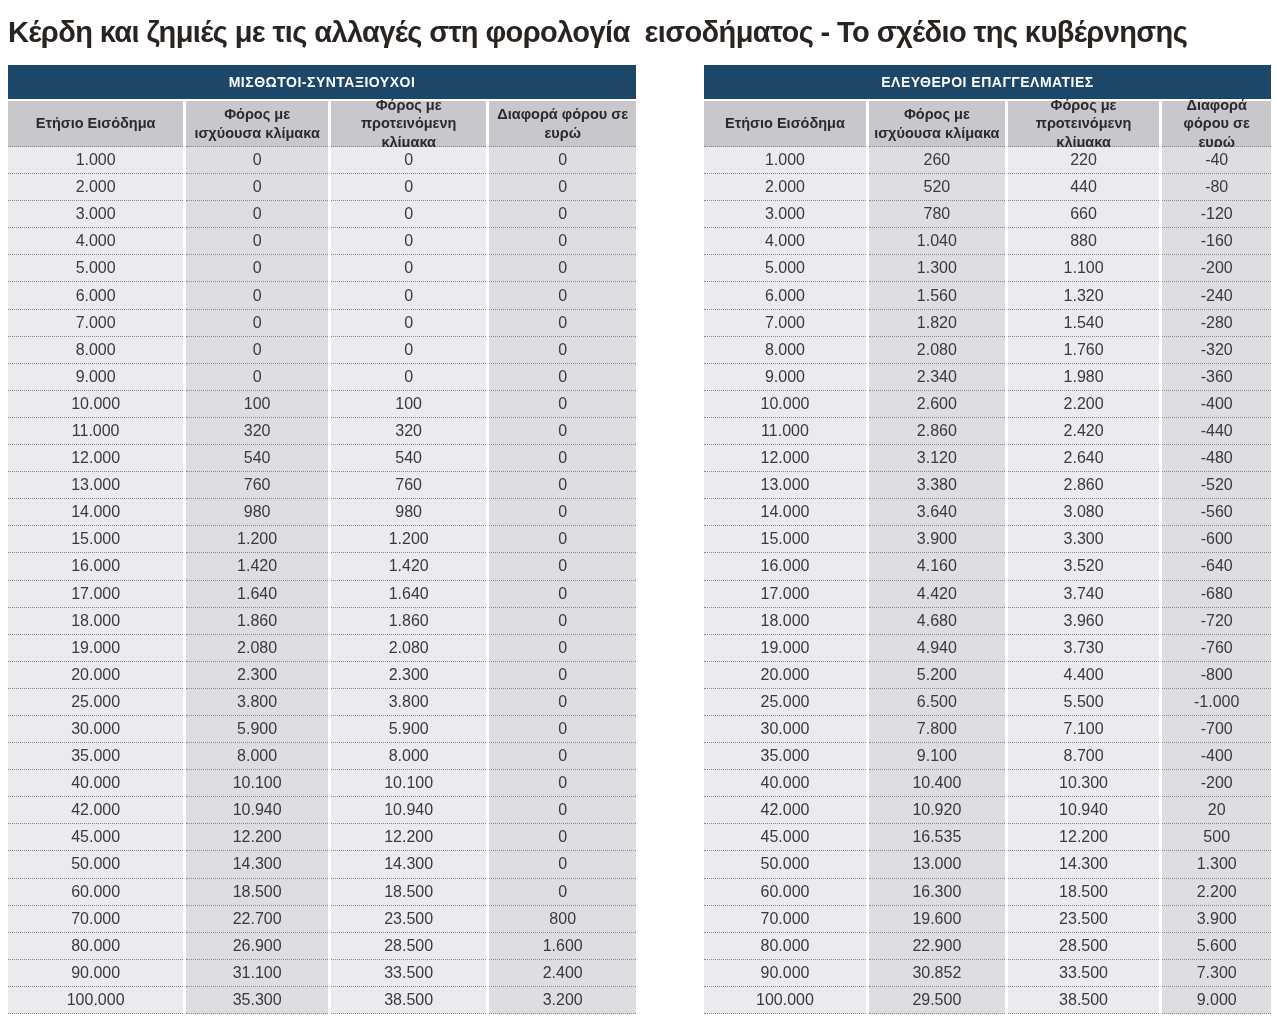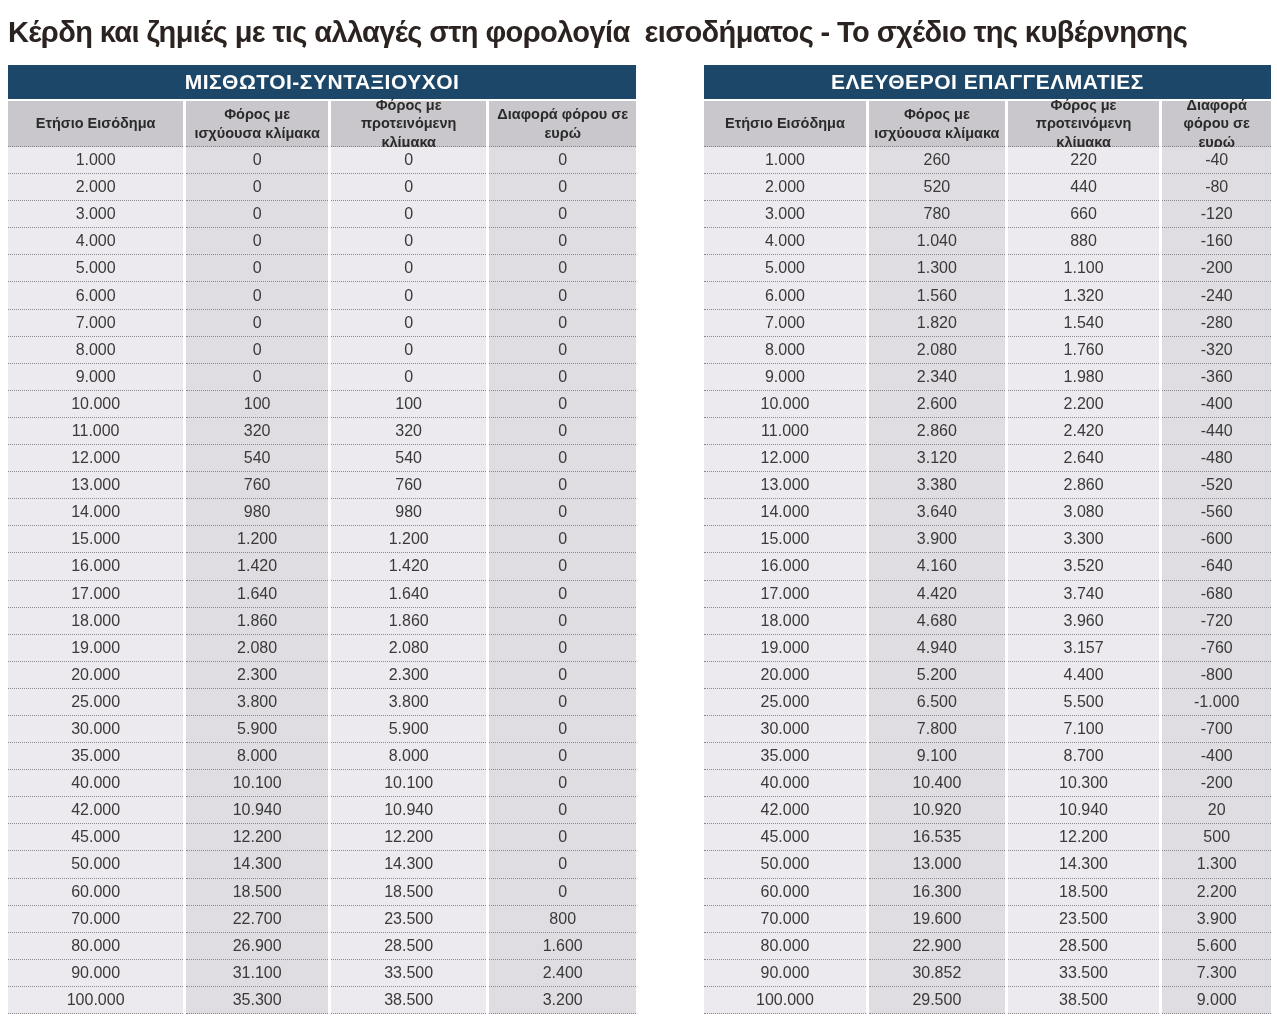--- a/index.html
+++ b/index.html
@@ -25,21 +25,21 @@
     gap: 36px;
   }
   .taxtable { background: #ffffff; }
   .taxtable.t0 { width: 628px; }
   .taxtable.t1 { width: 599px; padding-left: 32px; }
   .band {
     height: 34px;
     background: #1d4768;
     color: #ffffff;
     font-weight: bold;
-    font-size: 21px;
+    font-size: 14px;
     letter-spacing: 0.5px;
     display: flex;
     align-items: center;
     justify-content: center;
     margin-bottom: 2px;
   }
   .cols, .tbody {
     display: grid;
     column-gap: 3px;
     background: #ffffff;
@@ -295,21 +295,21 @@
         <div class="cell c0">17.000</div>
         <div class="cell c1">4.420</div>
         <div class="cell c2">3.740</div>
         <div class="cell c3">-680</div>
         <div class="cell c0">18.000</div>
         <div class="cell c1">4.680</div>
         <div class="cell c2">3.960</div>
         <div class="cell c3">-720</div>
         <div class="cell c0">19.000</div>
         <div class="cell c1">4.940</div>
-        <div class="cell c2">3.157</div>
+        <div class="cell c2">3.730</div>
         <div class="cell c3">-760</div>
         <div class="cell c0">20.000</div>
         <div class="cell c1">5.200</div>
         <div class="cell c2">4.400</div>
         <div class="cell c3">-800</div>
         <div class="cell c0">25.000</div>
         <div class="cell c1">6.500</div>
         <div class="cell c2">5.500</div>
         <div class="cell c3">-1.000</div>
         <div class="cell c0">30.000</div>

